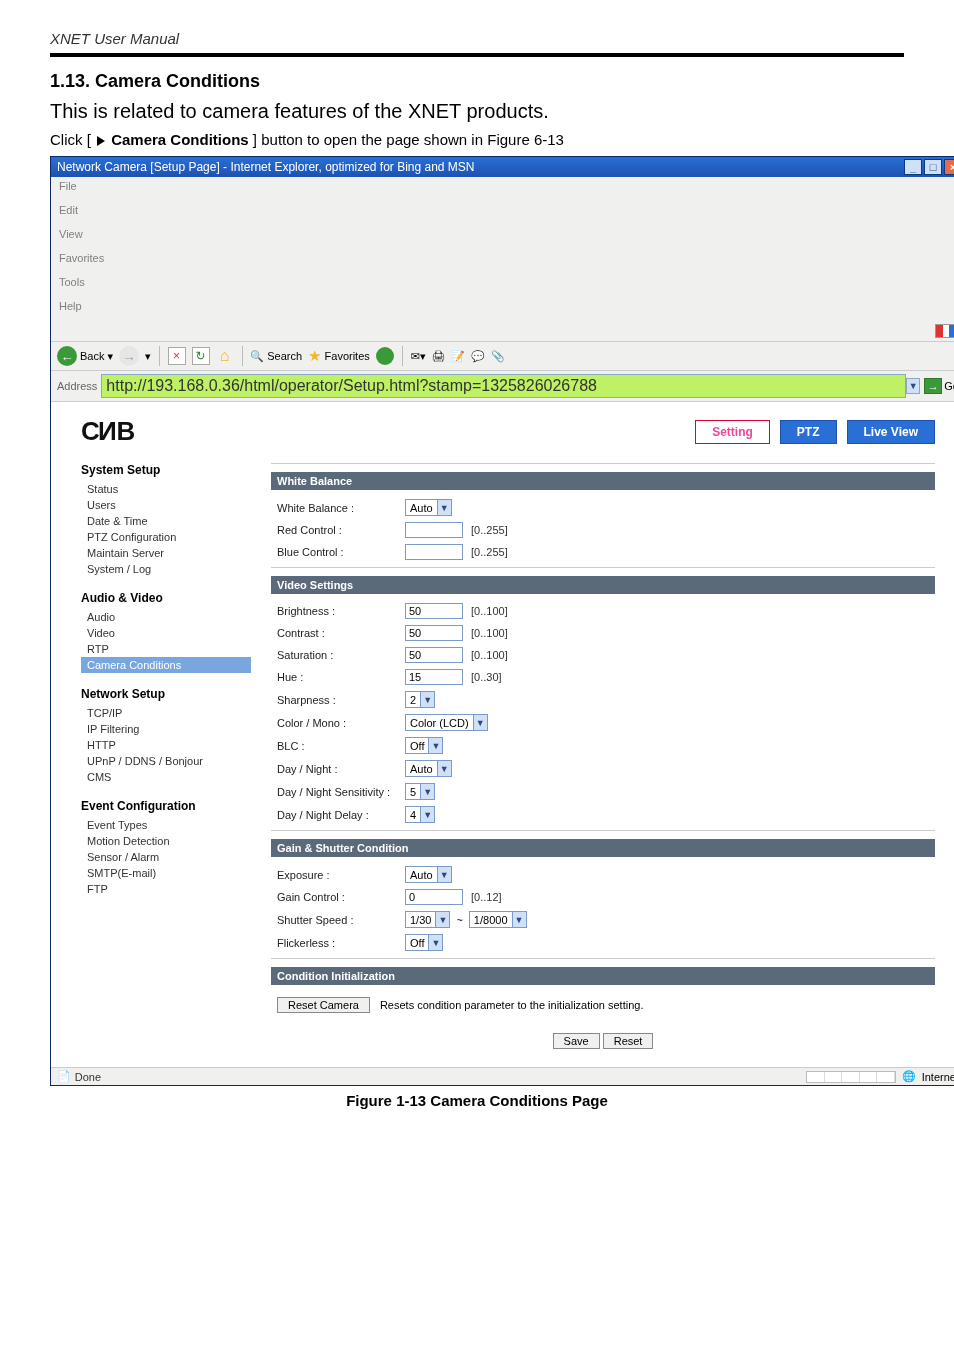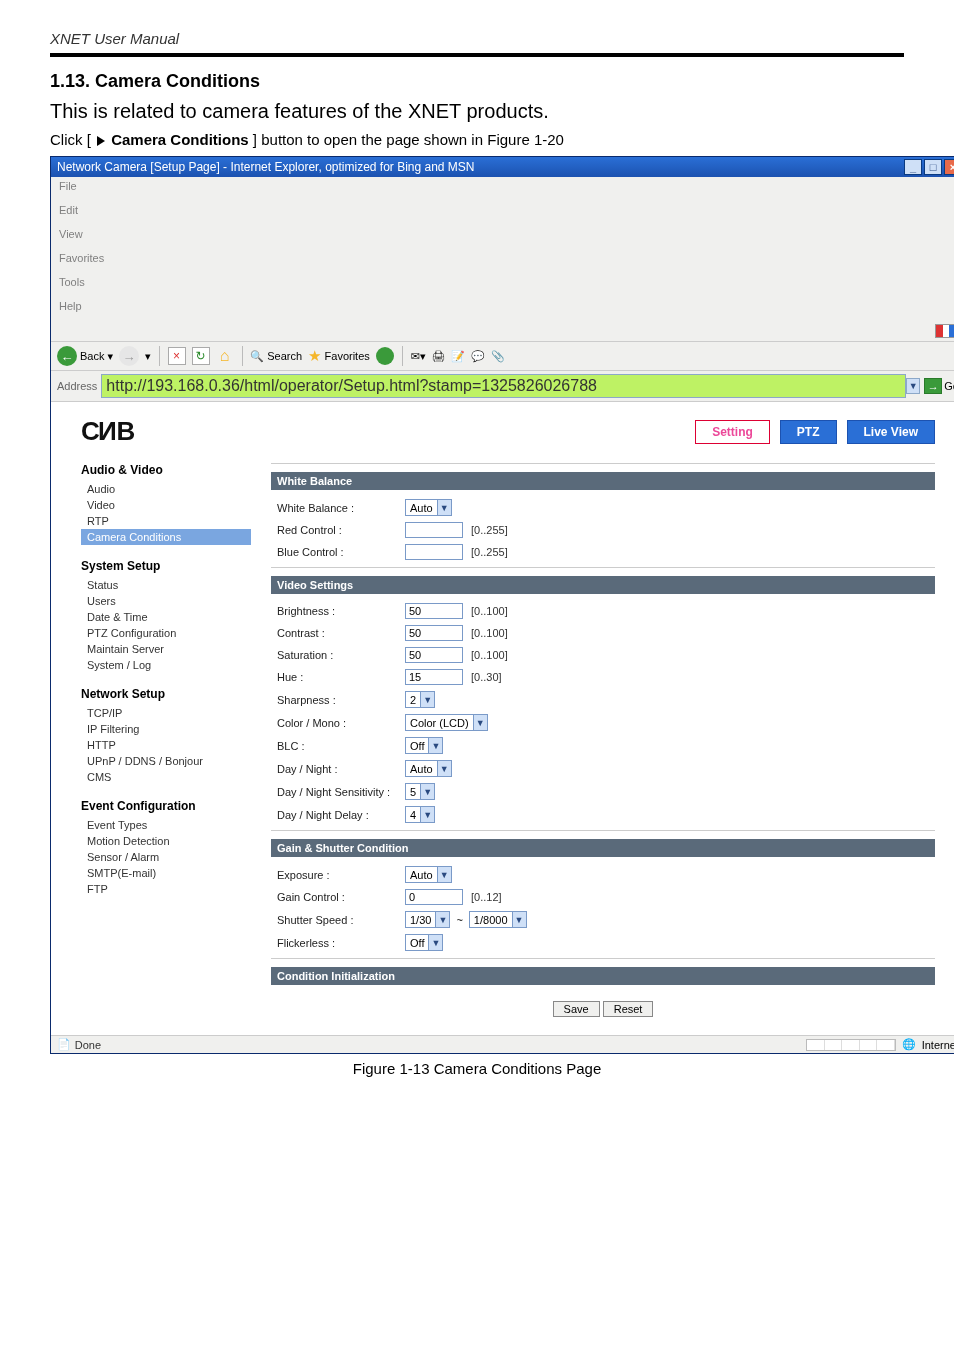--- a/index.html
+++ b/index.html
@@ -67,37 +67,37 @@
   .sel-arrow { width:14px; height:15px; background:#cfe0f7; border-left:1px solid #7a9ac8; display:flex; align-items:center; justify-content:center; font-size:9px; color:#2a4a80;}
   .range-note { margin-left:8px; color:#333; font-size:11px;}
   .btn { border:1px solid #888; background:#f0f0ee; padding:1px 10px; font-size:11px; cursor:pointer;}
   .btn-row { text-align:center; padding:10px 0;}
   .reset-row { display:flex; align-items:center; gap:10px; padding:6px;}
   .statusbar { display:flex; align-items:center; background:#f0f0ee; border-top:1px solid #ccc; font-size:11px; padding:2px 6px;}
   .status-done { display:flex; align-items:center; gap:4px; color:#333;}
   .status-right { margin-left:auto; display:flex; align-items:center; gap:6px;}
   .prog { width:90px; height:12px; border:1px solid #bbb; background:#fff; display:flex;}
   .prog div{ flex:1; border-right:1px solid #ddd;}
-  .caption { text-align:center; font-weight:normal; font-size:15px; margin:6px 0 30px 0;}
+  .caption { text-align:center; font-weight:bold; font-size:15px; margin:6px 0 30px 0;}
   .footer { display:flex; justify-content:flex-end; align-items:baseline; gap:4px; font-size:14px; margin-top:340px;}
   .footer .cur { color:#c00020; font-weight:bold;}
   .footer .sep { color:#c00020; font-weight:bold;}
 </style>
 </head>
 <body>
 
 <div class="page">
   <div class="header-top">XNET User Manual</div>
   <div class="thick-rule"></div>
 
   <div class="section-heading">1.13. Camera Conditions</div>
   <div class="body-text">This is related to camera features of the XNET products.</div>
   <div class="click-instruction">
     <span>Click [ </span><span class="tri"></span>
-    <span class="click-b">Camera Conditions</span><span> ] button to open the page shown in Figure 1-20</span>
+    <span class="click-b">Camera Conditions</span><span> ] button to open the page shown in Figure 6-13</span>
   </div>
 
   <div class="ie-window">
     <div class="titlebar">
       <span class="titlebar-text">Network Camera [Setup Page] - Internet Explorer, optimized for Bing and MSN</span>
       <div class="win-btns">
         <div class="win-btn win-min">_</div>
         <div class="win-btn win-max">□</div>
         <div class="win-btn win-close">×</div>
       </div>
@@ -149,36 +149,36 @@
           <div class="tab-btn tab-setting">Setting</div>
           <div class="tab-btn tab-other">PTZ</div>
           <div class="tab-btn tab-other">Live View</div>
         </div>
       </div>
 
       <div class="main-flex">
 
         <div class="sidebar">
           <div class="side-group">
-            <div class="side-title">Audio &amp; Video</div>
-            <div class="side-item">Audio</div>
-            <div class="side-item">Video</div>
-            <div class="side-item">RTP</div>
-            <div class="side-item active">Camera Conditions</div>
-          </div>
-          <div class="side-group">
             <div class="side-title">System Setup</div>
             <div class="side-item">Status</div>
             <div class="side-item">Users</div>
             <div class="side-item">Date &amp; Time</div>
             <div class="side-item">PTZ Configuration</div>
             <div class="side-item">Maintain Server</div>
             <div class="side-item">System / Log</div>
           </div>
           <div class="side-group">
+            <div class="side-title">Audio &amp; Video</div>
+            <div class="side-item">Audio</div>
+            <div class="side-item">Video</div>
+            <div class="side-item">RTP</div>
+            <div class="side-item active">Camera Conditions</div>
+          </div>
+          <div class="side-group">
             <div class="side-title">Network Setup</div>
             <div class="side-item">TCP/IP</div>
             <div class="side-item">IP Filtering</div>
             <div class="side-item">HTTP</div>
             <div class="side-item">UPnP / DDNS / Bonjour</div>
             <div class="side-item">CMS</div>
           </div>
           <div class="side-group">
             <div class="side-title">Event Configuration</div>
             <div class="side-item">Event Types</div>
@@ -307,20 +307,24 @@
                 <span class="row-label">Flickerless :</span>
                 <span class="sel">
                   <span class="sel-text">Off</span>
                   <span class="sel-arrow">▼</span>
                 </span>
               </div>
           </div>
 
           <div class="section-block">
             <div class="section-bar">Condition Initialization</div>
+            <div class="reset-row">
+              <button class="btn">Reset Camera</button>
+              <span>Resets condition parameter to the initialization setting.</span>
+            </div>
           </div>
 
           <div class="btn-row">
             <button class="btn">Save</button>
             <button class="btn">Reset</button>
           </div>
         </div>
       </div>
     </div>
 

